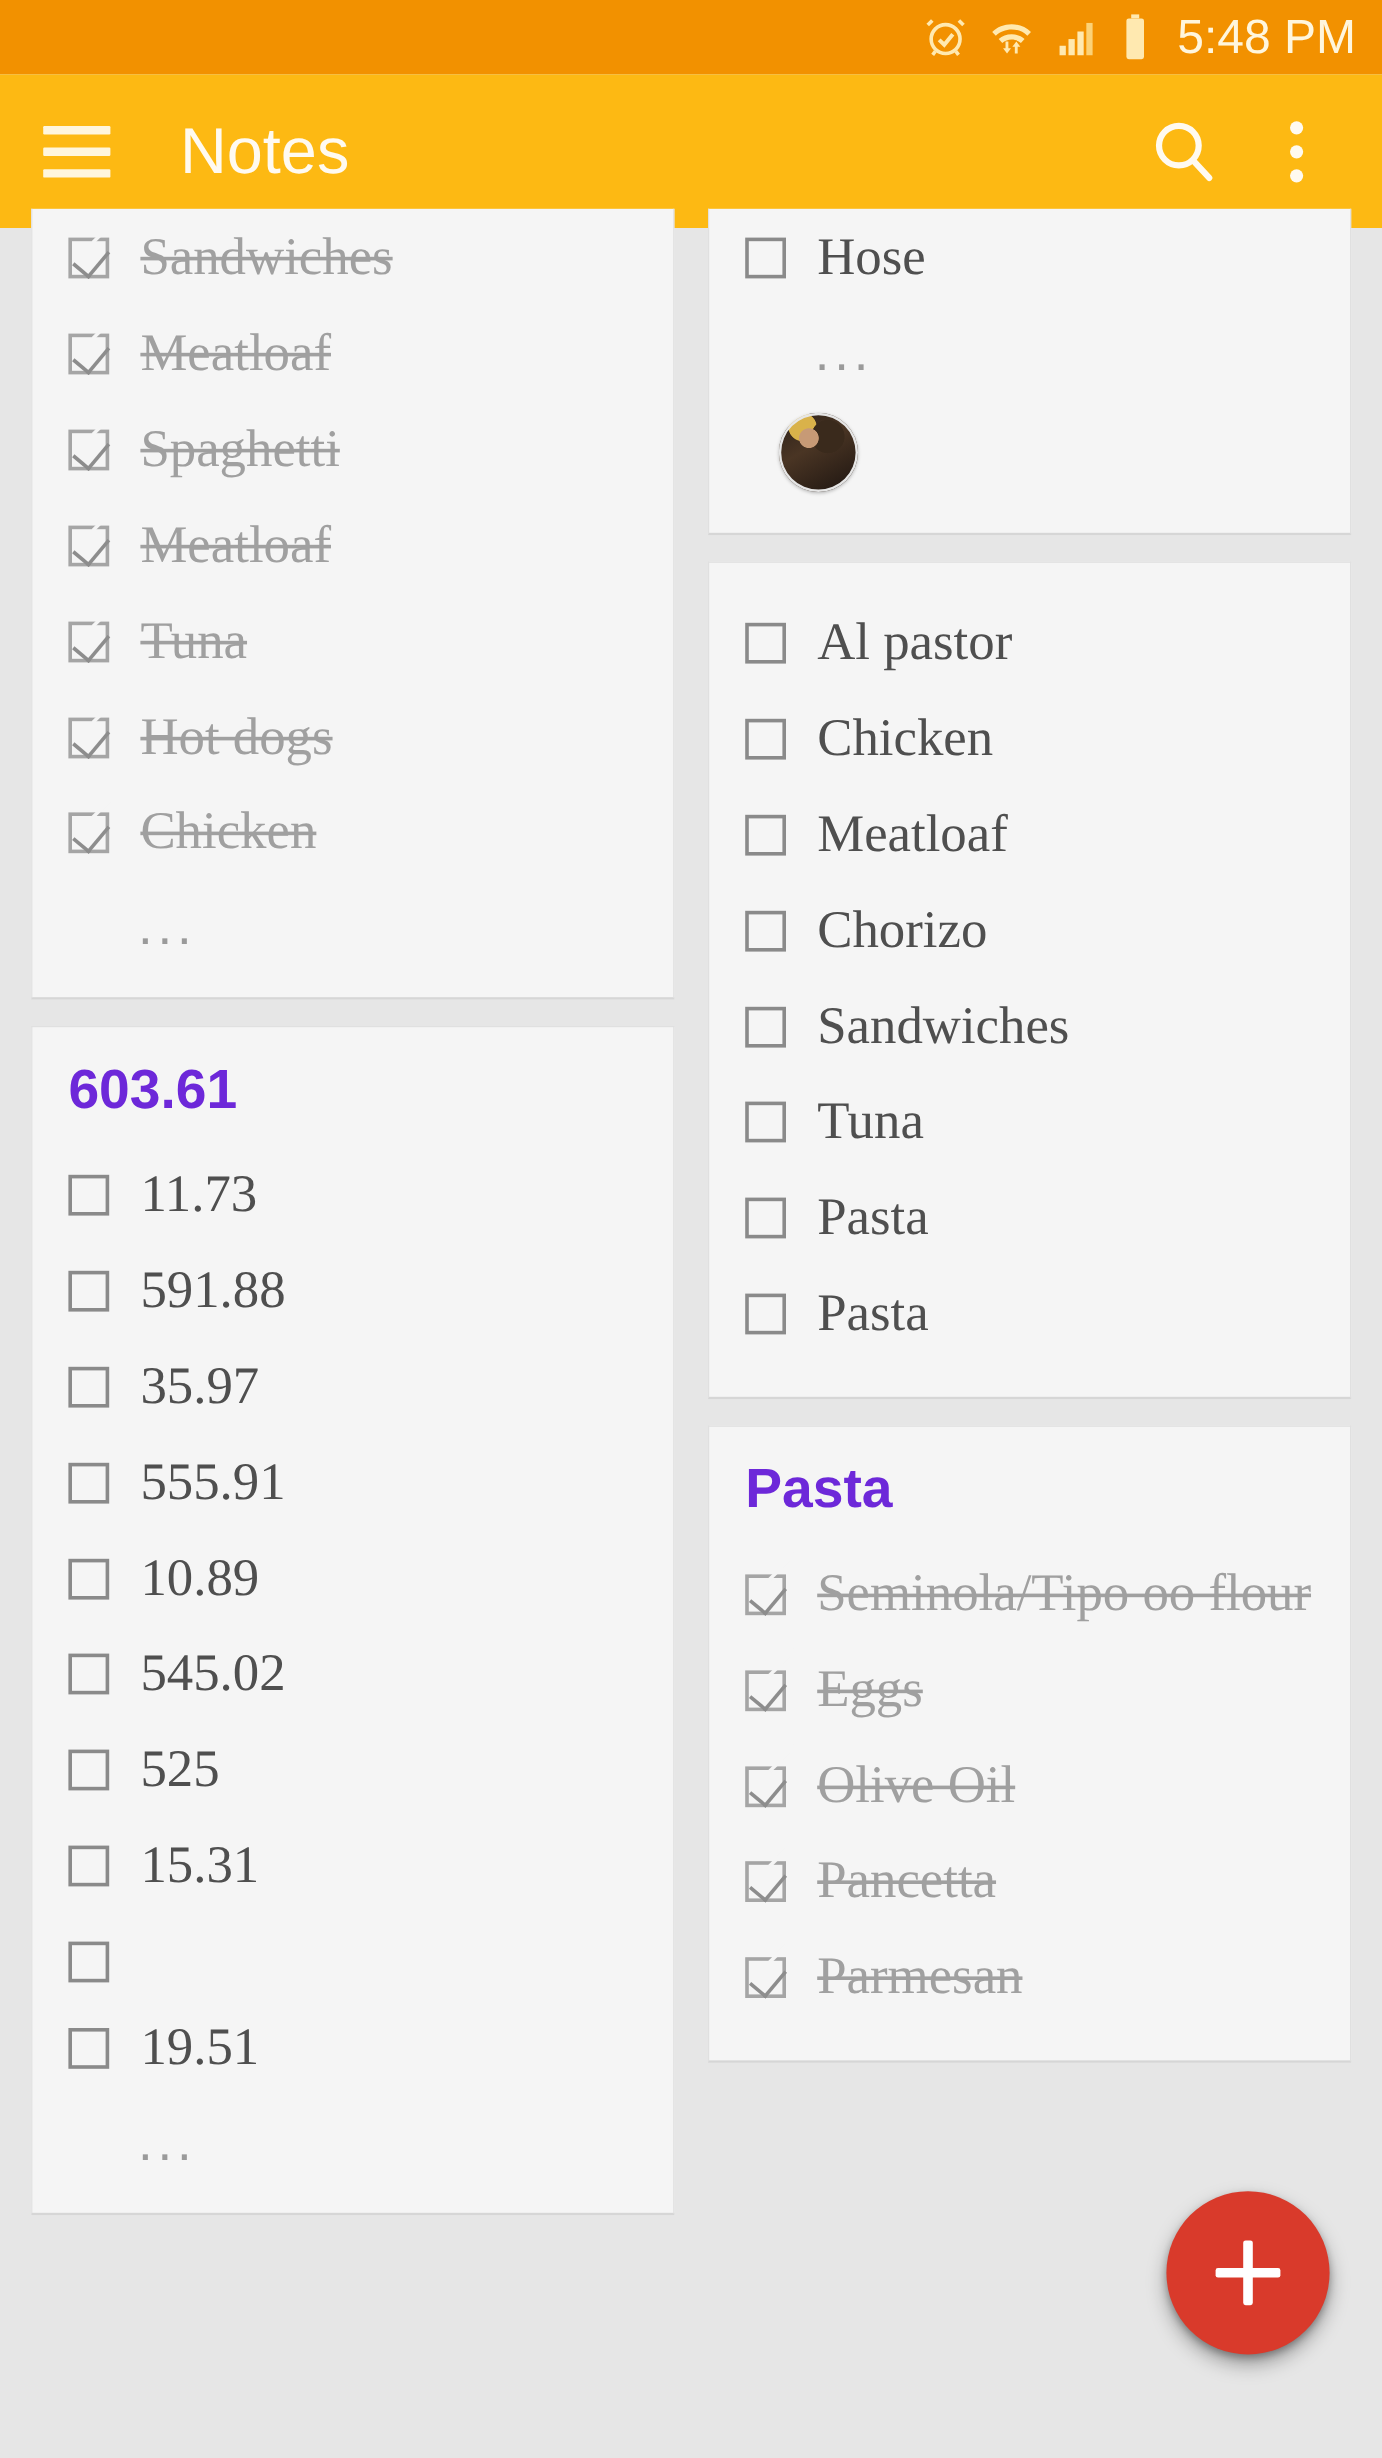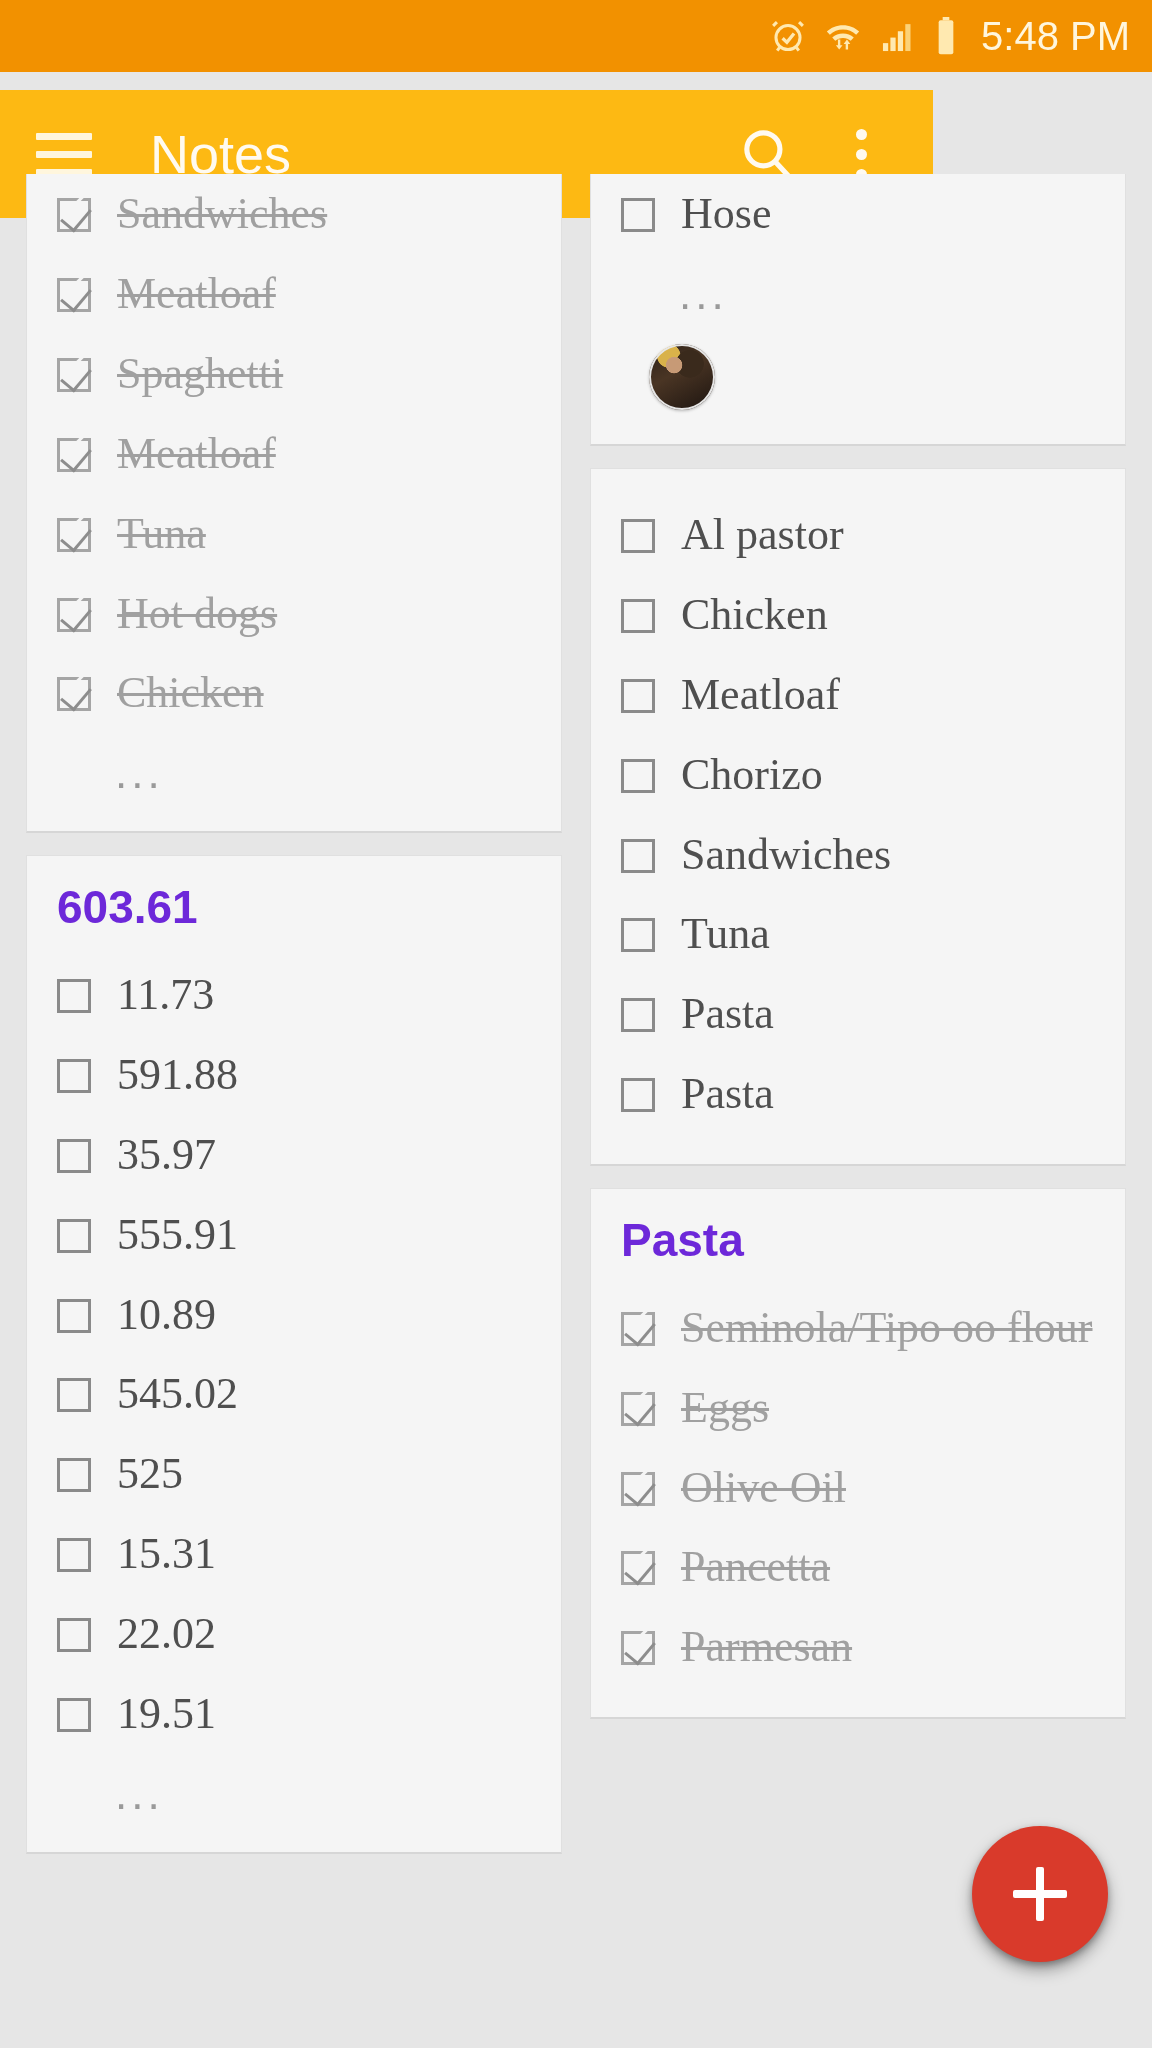--- a/index.html
+++ b/index.html
@@ -6,37 +6,37 @@
   html, body {
     width:1152px; height:2048px;
     background:#e6e6e6;
     font-family:"Liberation Serif", serif;
     overflow:hidden;
   }
   #app { position:relative; width:1152px; height:2048px; overflow:hidden; }
 
   
   .statusbar {
-    position:absolute; top:0; left:0; width:1152px; height:72px;
+    position:absolute; top:0; left:0; width:1152px; height:62px;
     background:#f29100;
     display:flex; align-items:center; justify-content:flex-end;
     padding-right:22px; gap:16px;
   }
   .sb-icon { display:flex; align-items:center; justify-content:center; }
   .sb-time {
     color:#fff6dd; font-family:"Liberation Sans", sans-serif;
     font-size:40px; letter-spacing:0px; margin-left:6px; font-weight:400;
     line-height:1;
   }
 
   
   .appbar {
-    position:absolute; top:62px; left:0; width:933px; height:128px;
+    position:absolute; top:62px; left:0; width:1152px; height:128px;
     background:#fdb913;
-    display:flex; align-items:center;margin-top:28px;
+    display:flex; align-items:center;
   }
   .hamburger {
     width:56px; margin-left:36px; display:flex; flex-direction:column; gap:11px;
     cursor:pointer;
   }
   .hamburger span { display:block; height:7px; background:#fff6dd; border-radius:1px; }
   .app-title {
     color:#fffaf0; font-family:"Liberation Sans", sans-serif;
     font-size:54px; font-weight:400; margin-left:58px; line-height:1;
   }
@@ -256,21 +256,20 @@
           <div class="item">
             <span class="cbx"></span>
             <span class="txt">525</span>
           </div>
           <div class="item">
             <span class="cbx"></span>
             <span class="txt">15.31</span>
           </div>
           <div class="item">
             <span class="cbx"></span>
-            <span class="txt">22.02</span>
           </div>
           <div class="item">
             <span class="cbx"></span>
             <span class="txt">19.51</span>
           </div>
           <div class="ellipsis">...</div>
         </div>
       </div>
     <div class="col col-right">
         <div class="card clipped-top">

